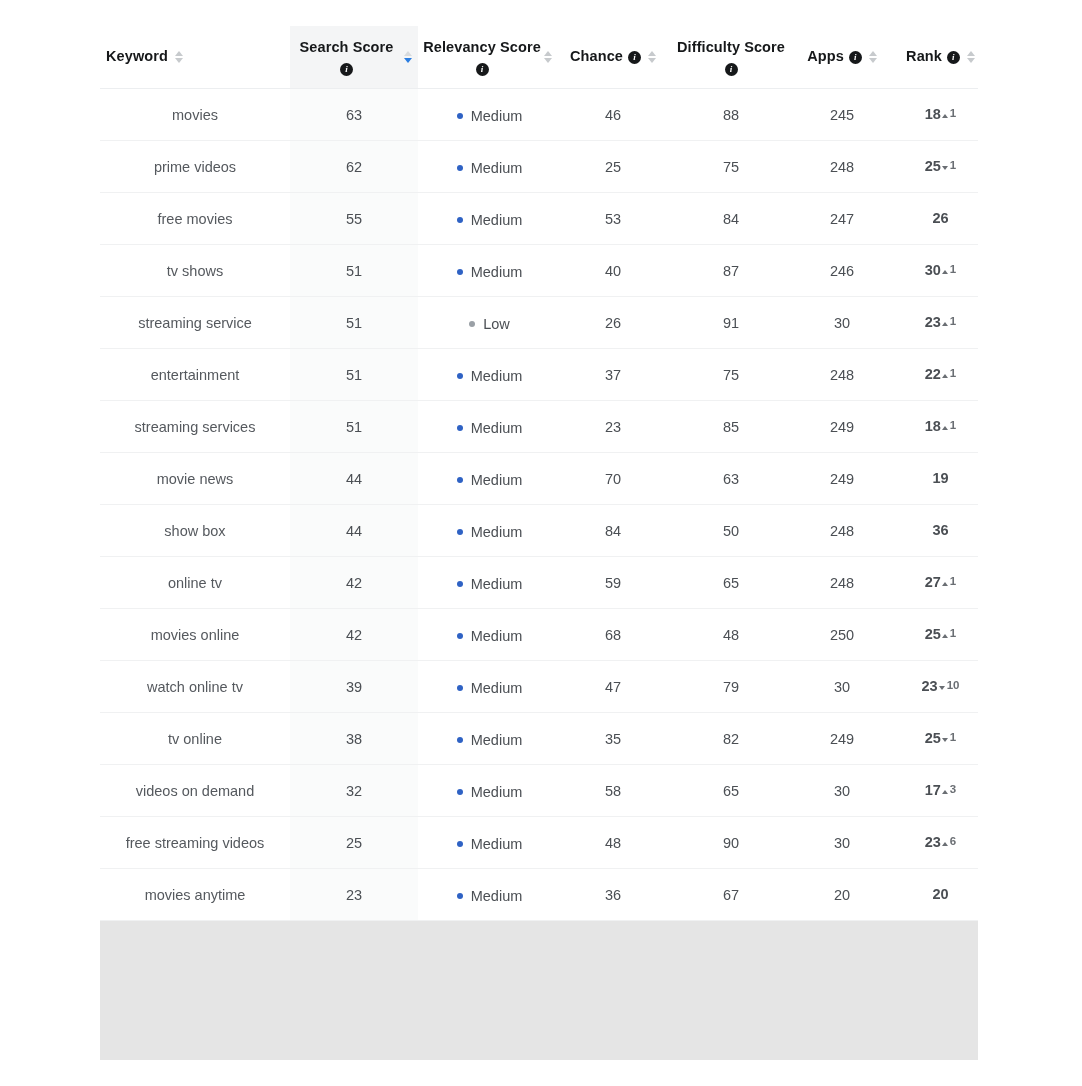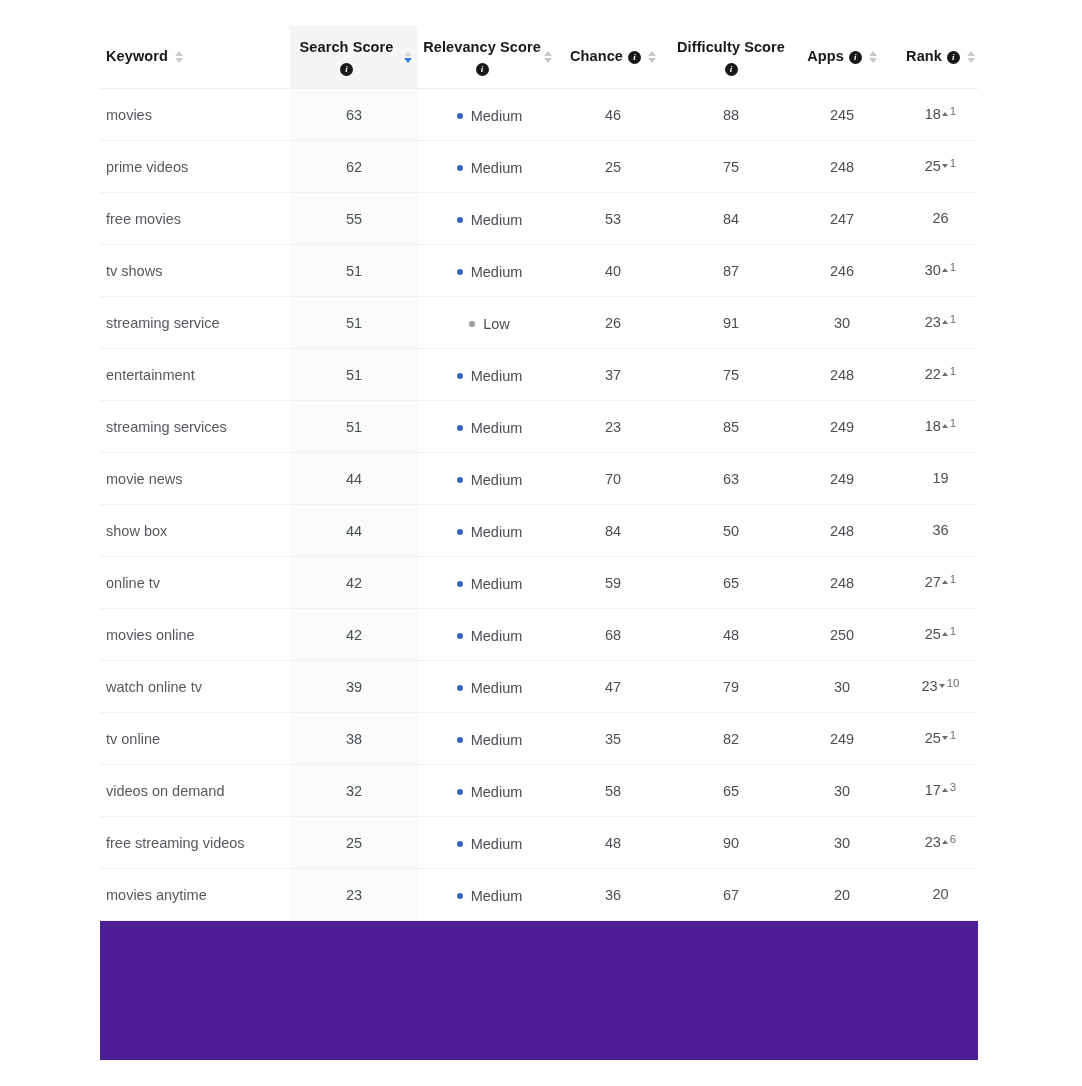--- a/index.html
+++ b/index.html
@@ -16,21 +16,21 @@
   }
 
   
   #table-viewport {
     position: absolute;
     left: 100px;
     top: 26px;
     width: 878px;
     height: 1034px;
     overflow: hidden;
-    background: #4c1d95;
+    background: #e5e5e5;
   }
 
   table.kw-table {
     border-collapse: collapse;
     table-layout: fixed;
     
     margin-left: -16px;
     width: 910px;
     background: #ffffff;
   }
@@ -117,21 +117,21 @@
     border-bottom: 1px solid #f0f1f2;
     font-size: 14.5px;
     color: #4b4f54;
     text-align: center;
     padding: 0 6px;
     vertical-align: middle;
     white-space: nowrap;
     background: #ffffff;
   }
   tbody td.kw-cell {
-    text-align: left;
+    text-align: center;
     padding-left: 22px;
     color: #55595e;
   }
   tbody td.sorted-col { background: #fafbfb; }
 
   
   .relev {
     display: inline-flex;
     align-items: center;
     gap: 8px;
@@ -142,24 +142,25 @@
     border-radius: 50%;
     flex: 0 0 auto;
   }
   .relev .dot.medium { background: #2f62c4; }
   .relev .dot.low    { background: #9aa0a6; }
   .relev .rv-text { color: #4b4f54; }
 
   
   .rank-wrap {
     display: inline-flex;
-    align-items: center;
+    align-items: flex-end;
     justify-content: center;
     gap: 1px;
     line-height: 1;
+    font-weight: bold;
   }
   .rank-num { line-height: 1.1; }
   .delta {
     display: inline-flex;
     align-items: center;
     gap: 2px;
     font-size: 11.5px;
     color: #6a6e73;
     position: relative;
     top: -3px;

